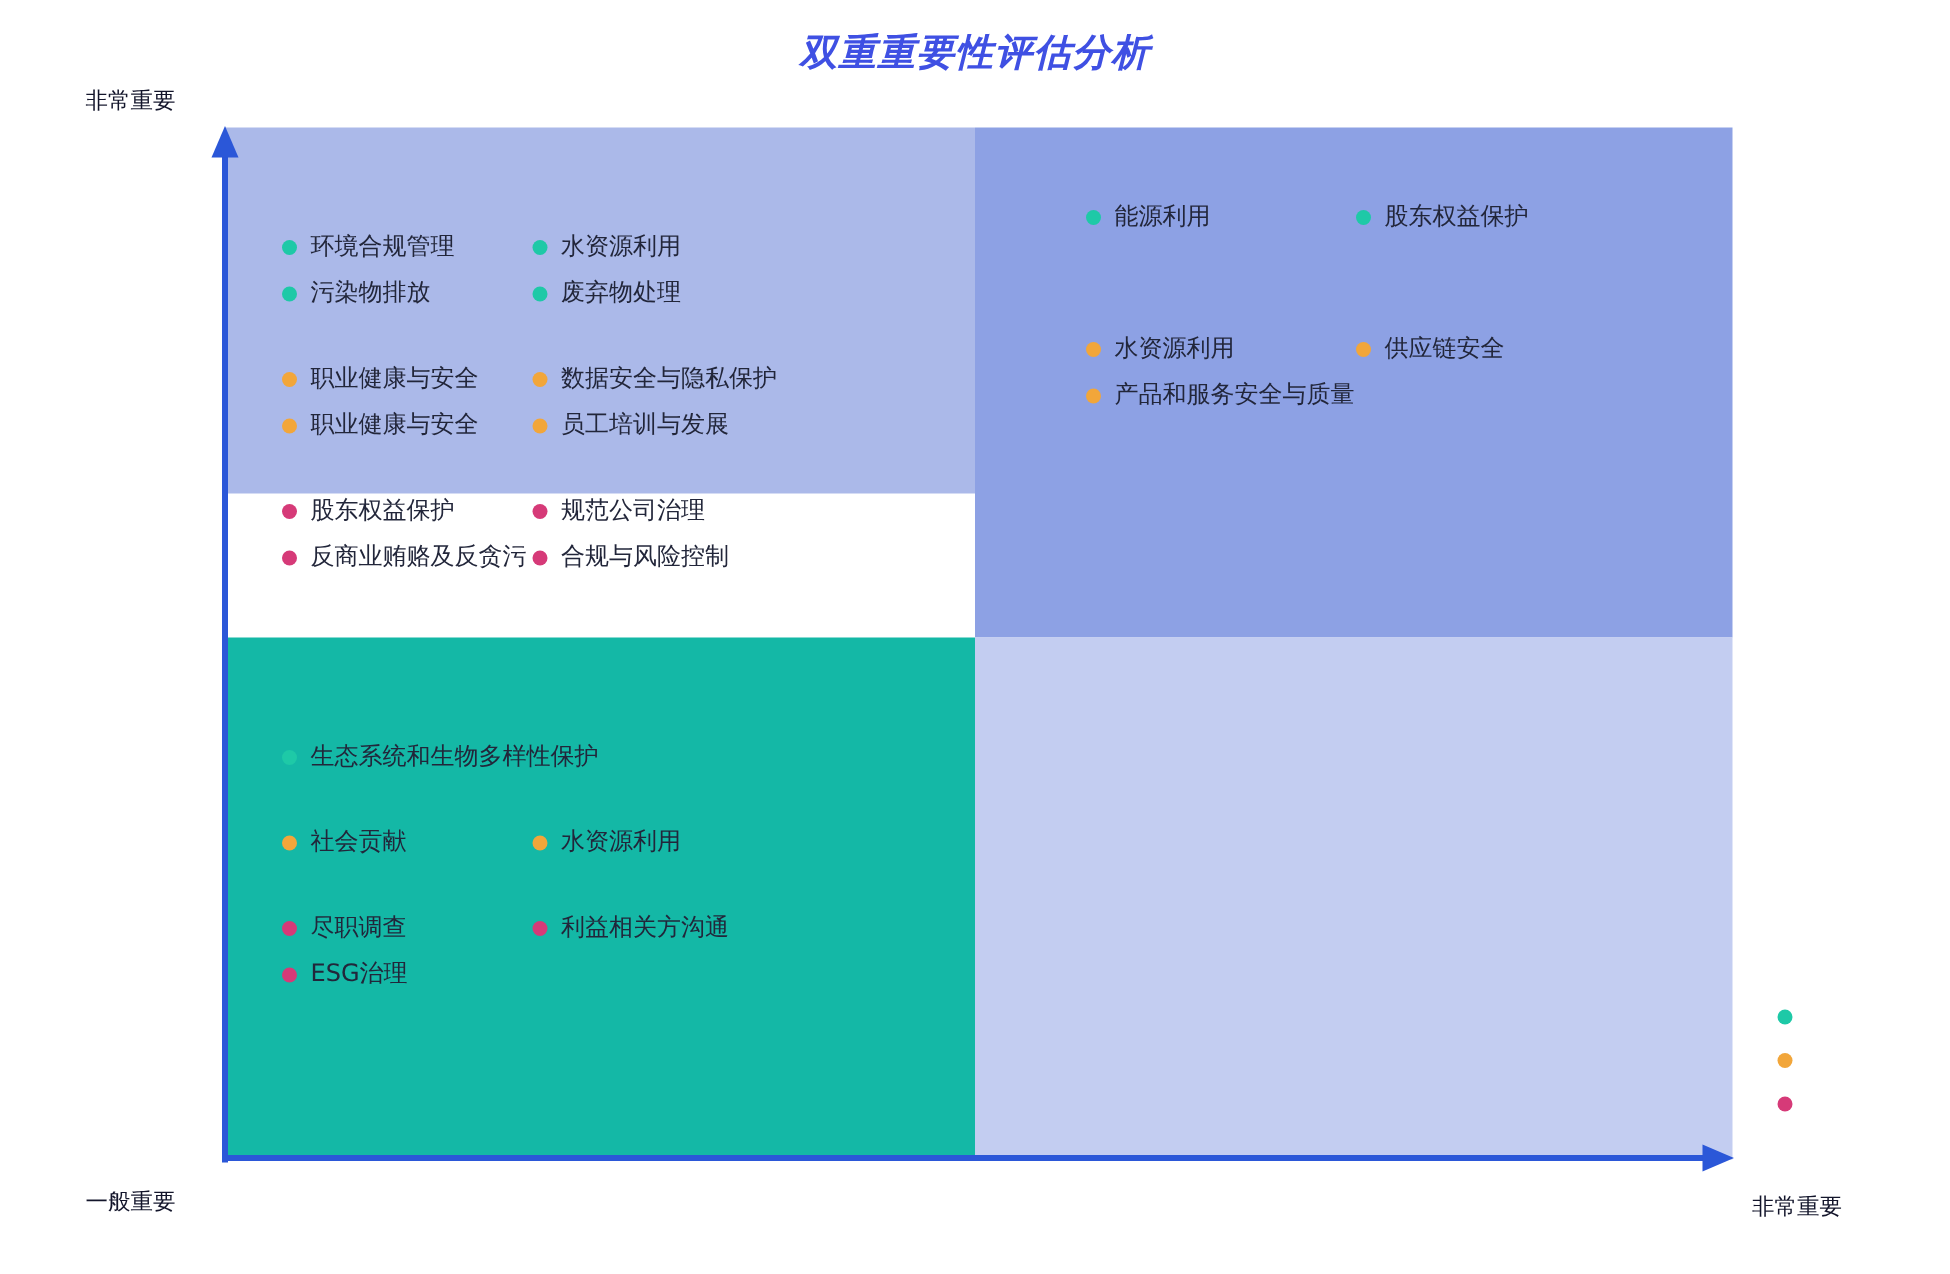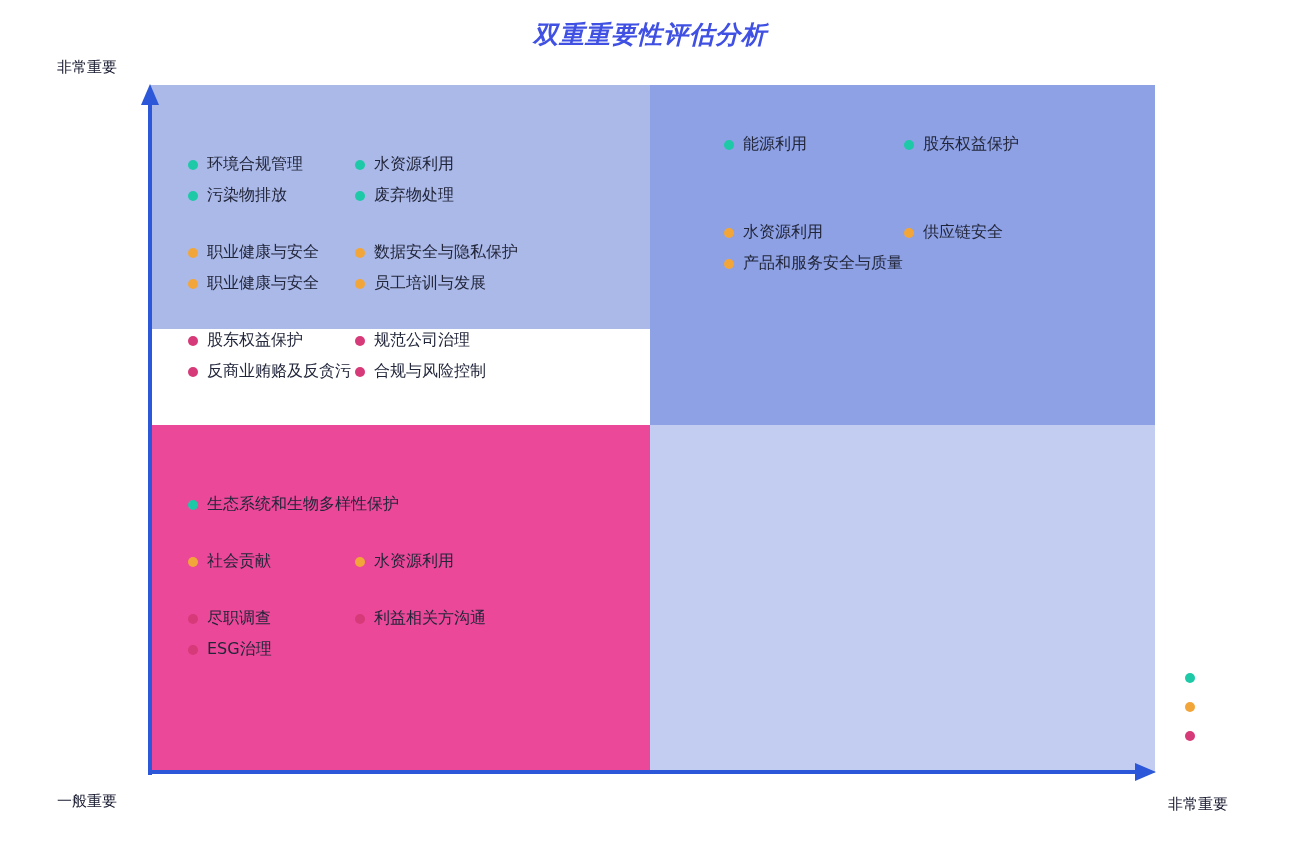--- a/index.html
+++ b/index.html
@@ -162,21 +162,21 @@
             </div>
           </div>
           <div class="row">
             <div class="item">
               <span class="dot" style="background: rgb(242, 166, 58);"></span>
               <span class="label">产品和服务安全与质量</span>
             </div>
           </div>
         </div>
       </div>
-    <div class="quadrant q-bl" style="background: #ec4899;">
+    <div class="quadrant q-bl" style="background: #14b8a6;">
         <div class="group">
           <div class="row">
             <div class="item">
               <span class="dot" style="background: rgb(30, 201, 167);"></span>
               <span class="label">生态系统和生物多样性保护</span>
             </div>
           </div>
         </div>
         <div class="group">
           <div class="row">

